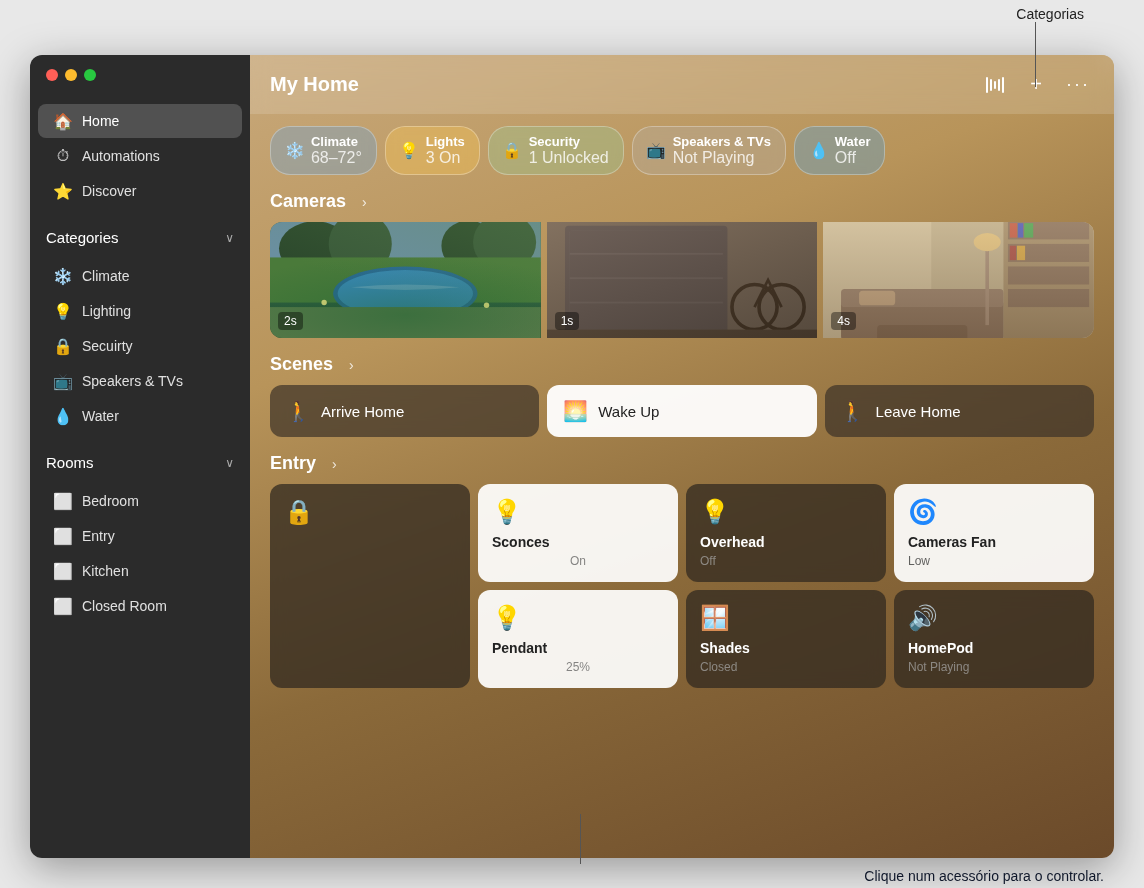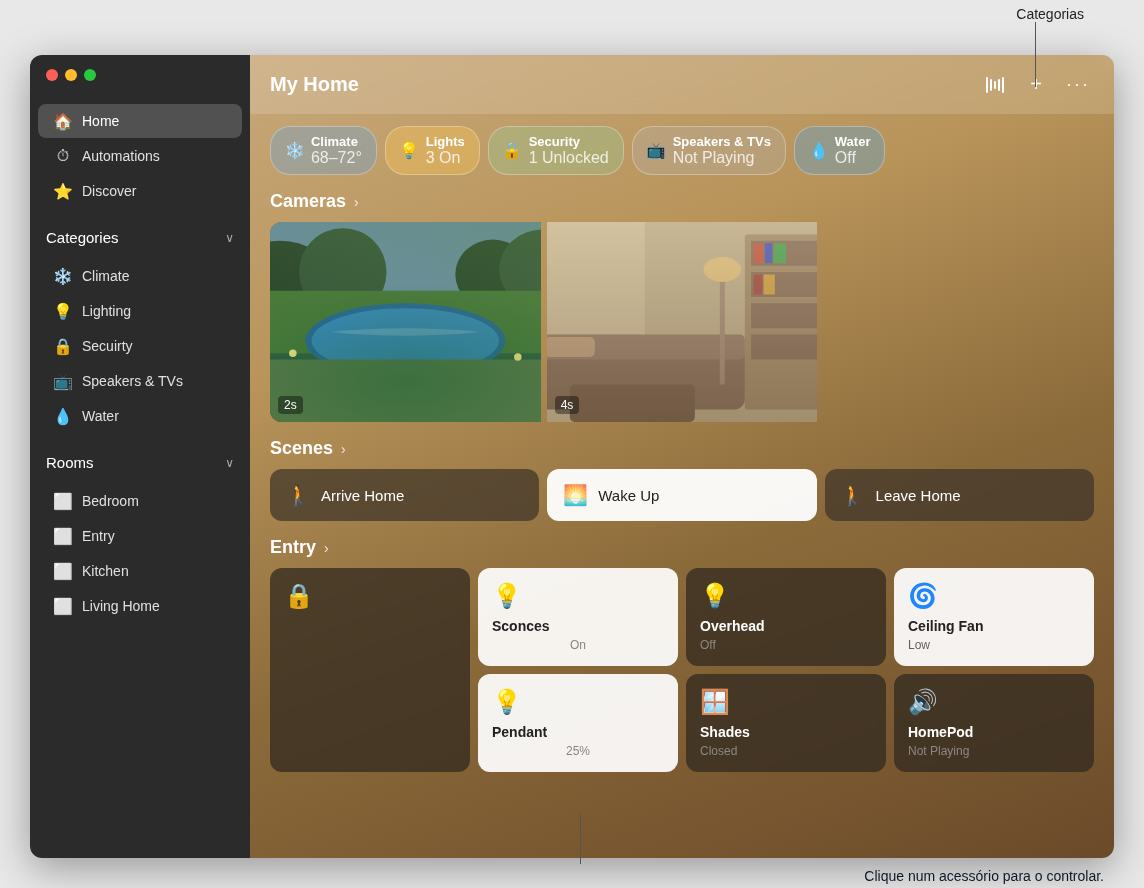--- a/index.html
+++ b/index.html
@@ -190,21 +190,21 @@
     }
     .pill-value {
       font-size: 16px;
       color: rgba(255,255,255,0.8);
     }
 
     
     .section-header {
       display: flex;
       align-items: center;
-      gap: 8px;
+      gap: 16px;
       margin-bottom: 10px;
       margin-top: 4px;
     }
     .section-title {
       font-size: 18px;
       font-weight: 700;
       color: #fff;
     }
     .section-chevron {
       font-size: 14px;
@@ -213,21 +213,21 @@
     }
 
     
     .cameras-grid {
       display: grid;
       grid-template-columns: 1fr 1fr 1fr;
       gap: 6px;
       margin-bottom: 16px;
       border-radius: 12px;
       overflow: hidden;
-      height: 200px;
+      height: 116px;
     }
     .camera-feed {
       position: relative;
       background: #1a1a1a;
       overflow: hidden;
       cursor: pointer;
     }
     .camera-feed-bg {
       width: 100%;
       height: 100%;
@@ -462,21 +462,21 @@
       <div class="sidebar-item">
         <span class="sidebar-icon">⬜</span>
         <span>Entry</span>
       </div>
       <div class="sidebar-item">
         <span class="sidebar-icon">⬜</span>
         <span>Kitchen</span>
       </div>
       <div class="sidebar-item">
         <span class="sidebar-icon">⬜</span>
-        <span>Living Home</span>
+        <span>Closed Room</span>
       </div>
     </div>
   </div>
 
   <div class="main">
     <div class="main-bg"></div>
 
     <div class="header">
       <span class="header-title">My Home</span>
       <div class="header-actions">
@@ -561,20 +561,44 @@
               <rect y="110" width="300" height="50" fill="#5a7a4a"></rect>
 
               <circle cx="60" cy="105" r="3" fill="#ffee88"></circle>
               <circle cx="240" cy="108" r="3" fill="#ffee88"></circle>
             </svg>
           </div>
           <div class="cam-overlay-pool"></div>
           <span class="camera-timer">2s</span>
         </div>
 
+        <div class="camera-feed">
+          <div class="camera-feed-bg cam2-bg">
+            <svg width="100%" height="100%" viewBox="0 0 300 160" preserveAspectRatio="xMidYMid slice">
+
+              <rect width="300" height="160" fill="#8a7a6a"></rect>
+
+              <rect x="20" y="20" width="180" height="120" fill="#6a6060" rx="4"></rect>
+              <rect x="25" y="25" width="170" height="110" fill="#7a7070" rx="2"></rect>
+
+              <rect x="25" y="25" width="170" height="25" fill="#6a6060"></rect>
+              <rect x="25" y="52" width="170" height="25" fill="#6a6060"></rect>
+              <rect x="25" y="79" width="170" height="25" fill="#6a6060"></rect>
+              <rect x="25" y="106" width="170" height="29" fill="#6a6060"></rect>
+
+              <circle cx="230" cy="110" r="25" fill="none" stroke="#3a2a1a" stroke-width="4"></circle>
+              <circle cx="260" cy="110" r="25" fill="none" stroke="#3a2a1a" stroke-width="4"></circle>
+              <path d="M230 110 L245 80 L260 110" fill="none" stroke="#3a2a1a" stroke-width="3"></path>
+
+              <rect y="135" width="300" height="25" fill="#5a4a3a"></rect>
+            </svg>
+          </div>
+          <div class="cam-overlay-garage"></div>
+          <span class="camera-timer">1s</span>
+        </div>
 
         <div class="camera-feed">
           <div class="camera-feed-bg cam3-bg">
             <svg width="100%" height="100%" viewBox="0 0 300 160" preserveAspectRatio="xMidYMid slice">
 
               <rect width="300" height="160" fill="#c8b898"></rect>
 
               <rect x="0" y="0" width="120" height="160" fill="#d8c8a8"></rect>
 
               <rect x="200" y="10" width="100" height="140" fill="#a89070" rx="2"></rect>
@@ -643,21 +667,21 @@
         </div>
 
         <div class="entry-card entry-card-dark">
           <span class="entry-icon" style="color:#888;">💡</span>
           <div class="entry-label">Overhead</div>
           <div class="entry-value">Off</div>
         </div>
 
         <div class="entry-card entry-card-blue">
           <span class="entry-icon" style="color:#3aabdd;">🌀</span>
-          <div class="entry-label">Ceiling Fan</div>
+          <div class="entry-label">Cameras Fan</div>
           <div class="entry-value">Low</div>
         </div>
 
         <div class="entry-card entry-card-light">
           <span class="entry-icon" style="color:#f0a020;">💡</span>
           <div class="entry-label">Pendant</div>
           <div class="entry-value">25%</div>
         </div>
 
         <div class="entry-card entry-card-dark">

